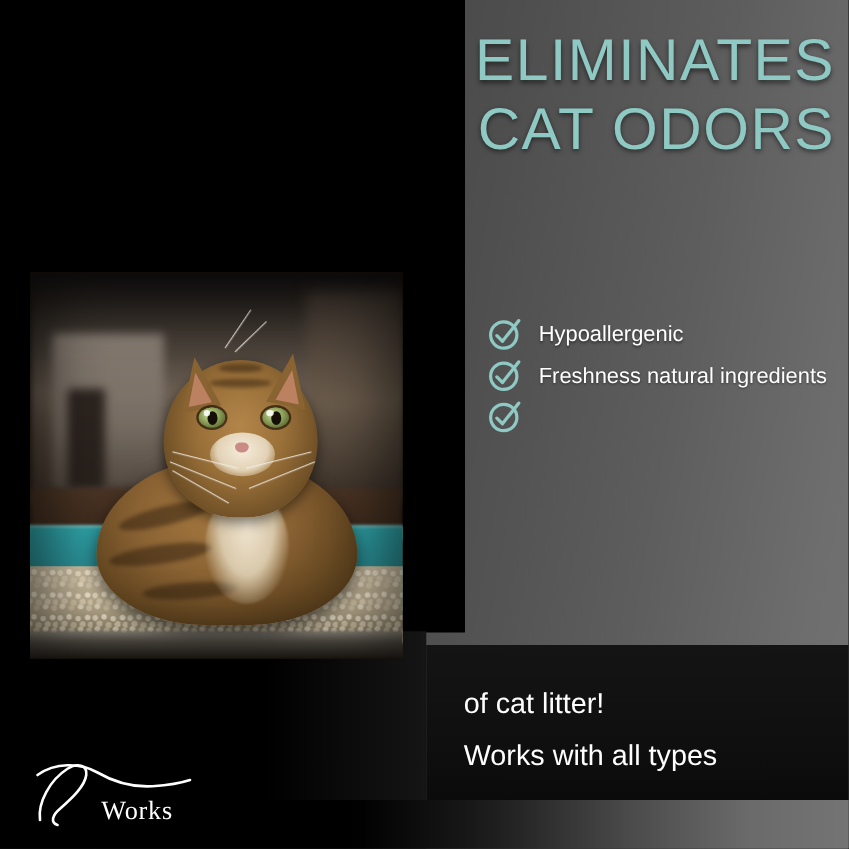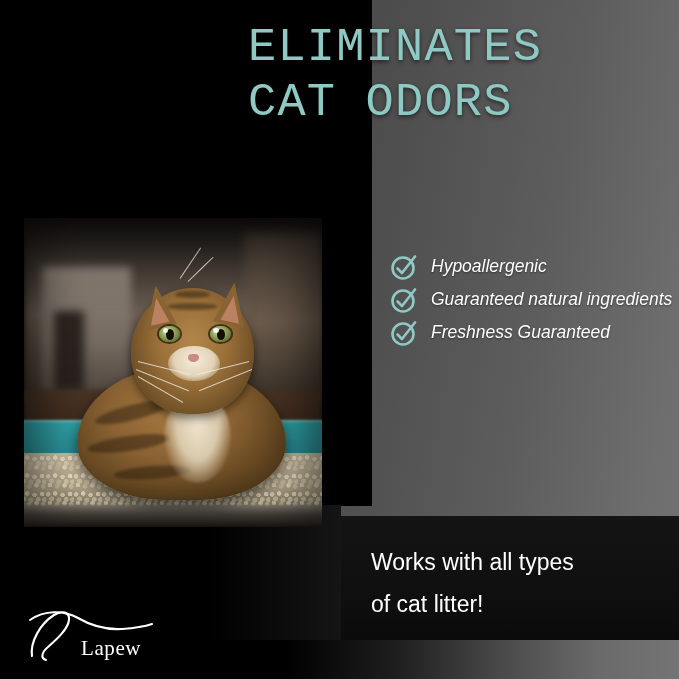--- a/index.html
+++ b/index.html
@@ -25,21 +25,22 @@
     background:linear-gradient(90deg,#000 0%,#000 42%,#1d1d1d 58%,#4a4a4a 74%,#6a6a6a 88%,#747474 100%);
   }
   .bg-black-bottomleft{
     position:absolute;left:0;top:505px;width:341px;height:174px;
     background:linear-gradient(90deg,#000 0%,#000 62%,#0a0a0a 80%,#151515 100%);
   }
 
   
   .headline{
     position:absolute;right:11px;top:20px;width:420px;
-    font-family:Liberation Mono, monospace;
+    text-align:right;
+    font-family:Liberation Sans, sans-serif;
     color:#8fc9c4;
     font-size:47px;line-height:55px;letter-spacing:1.2px;
     text-shadow:0 2px 4px rgba(0,0,0,.55);
   }
   .headline div{white-space:nowrap;}
 
   
   .photo{
     position:absolute;left:24px;top:218px;width:298px;height:309px;
     overflow:hidden;background:#1b1208;
@@ -106,21 +107,21 @@
   .eye-gl{position:absolute;left:16%;top:10%;width:26%;height:30%;background:rgba(255,255,255,.85);border-radius:50%;}
   .muzzle{position:absolute;left:30%;top:46%;width:42%;height:28%;
     background:radial-gradient(ellipse at 50% 40%,#f6ecdb 0%,#e2d2b6 55%,rgba(190,165,130,0) 88%);
     border-radius:50%;filter:blur(.6px);}
   .nose{position:absolute;left:46%;top:52%;width:9%;height:7%;background:#c98b84;border-radius:44% 44% 56% 56%;}
   .whisk{position:absolute;height:1px;background:rgba(240,238,230,.8);transform-origin:left center;filter:blur(.3px);}
   .photo-vig{position:absolute;inset:0;box-shadow:inset 0 0 46px 16px rgba(0,0,0,.55);}
 
   
   .bullets{position:absolute;left:389px;top:251px;width:290px;}
-  .bullet{display:flex;align-items:center;margin-bottom:3px;font-style:italic;}
+  .bullet{display:flex;align-items:flex-end;margin-bottom:3px;}
   .chk{width:30px;height:30px;flex:0 0 30px;margin-right:12px;position:relative;top:1px;}
   .blabel{
     color:#fff;font-size:17.5px;line-height:27px;
     font-family:"Liberation Sans",sans-serif;
     text-shadow:0 1px 2px rgba(0,0,0,.45);max-width:245px;
   }
 
   
   .callout{
     position:absolute;left:341px;top:516px;width:338px;height:124px;
@@ -212,41 +213,40 @@
       </span>
       <span class="blabel">Hypoallergenic</span>
     </div>
     <div class="bullet">
       <span class="chk">
         <svg viewBox="0 0 30 30" width="30" height="30">
           <circle cx="14" cy="16" r="10.5" fill="none" stroke="#8fc9c4" stroke-width="2.6"></circle>
           <path d="M8.5 16.5 L13 21 L26 4.5" fill="none" stroke="#8fc9c4" stroke-width="2.6" stroke-linecap="round" stroke-linejoin="round"></path>
         </svg>
       </span>
-      <span class="blabel">Guaranteed natural ingredients</span>
+      <span class="blabel">Freshness natural ingredients</span>
     </div>
     <div class="bullet">
       <span class="chk">
         <svg viewBox="0 0 30 30" width="30" height="30">
           <circle cx="14" cy="16" r="10.5" fill="none" stroke="#8fc9c4" stroke-width="2.6"></circle>
           <path d="M8.5 16.5 L13 21 L26 4.5" fill="none" stroke="#8fc9c4" stroke-width="2.6" stroke-linecap="round" stroke-linejoin="round"></path>
         </svg>
       </span>
-      <span class="blabel">Freshness Guaranteed</span>
     </div>
   </div>
 
   <div class="callout">
     <div class="callout-text">
+      <div>of cat litter!</div>
       <div>Works with all types</div>
-      <div>of cat litter!</div>
     </div>
   </div>
 
   <div class="logo">
     <svg width="160" height="56" viewBox="0 0 160 56">
       <path d="M6 48 C4 34, 14 16, 28 7 C36 2, 44 4, 43 12 C42 21, 31 31, 22 39 C16 44, 14 50, 20 52" fill="none" stroke="#ffffff" stroke-width="2.1" stroke-linecap="round"></path>
       <path d="M4 12 C18 2, 38 2, 52 10 C64 17, 78 22, 96 21 C110 20, 120 18, 126 16" fill="none" stroke="#ffffff" stroke-width="2.1" stroke-linecap="round"></path>
     </svg>
-    <span class="logo-word">Lapew</span>
+    <span class="logo-word">Works</span>
   </div>
 
 </div>
 
 </body></html>

